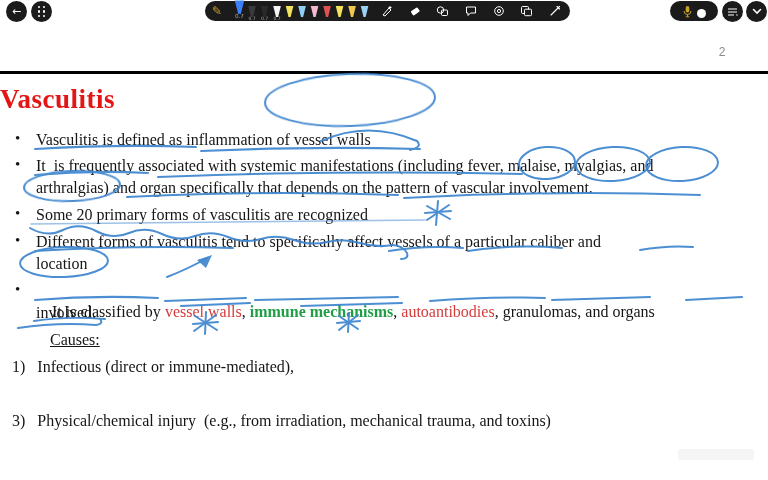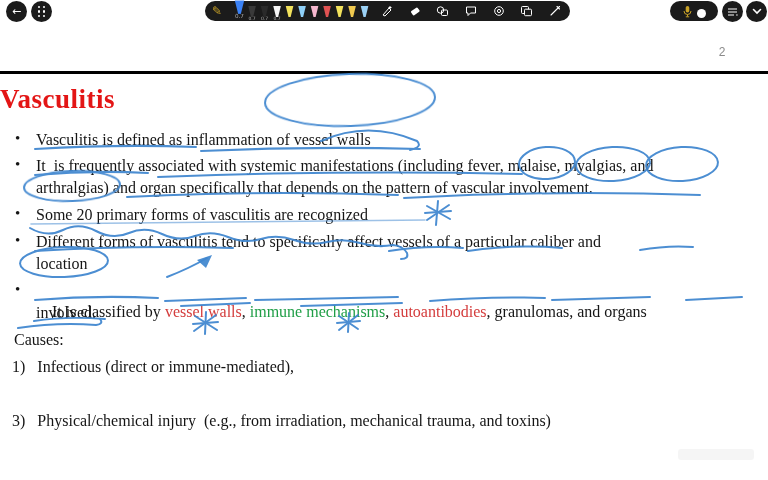--- a/index.html
+++ b/index.html
@@ -34,22 +34,22 @@
   .pgnum{position:absolute;left:712px;top:45px;width:20px;text-align:center;
     color:#8a8a8a;font-size:12px;font-family:"Liberation Sans",sans-serif;}
 
   
   .rule{position:absolute;left:0;top:71px;width:768px;height:2.5px;background:#000;}
   .title{position:absolute;left:0;top:84px;width:700px;text-align:left;
     color:var(--title-red);font-size:27px;font-weight:bold;letter-spacing:.5px;}
   .line{position:absolute;white-space:pre;font-size:16px;color:#151515;line-height:21px;}
   .bullet{position:absolute;font-size:15px;color:#151515;}
   .red{color:var(--word-red);}
-  .green{color:var(--word-green);font-weight:normal;text-align:right;}
-  .causes{}
+  .green{color:var(--word-green);font-weight:bold;text-align:right;}
+  .causes{text-decoration:underline;margin-left:36px;}
   .watermark{position:absolute;left:678px;top:449px;width:76px;height:11px;
     border-radius:3px;background:#f4f4f4;opacity:.9;}
 
   
   svg.ink-layer{position:absolute;left:0;top:0;z-index:10;pointer-events:none;}
   .ink{stroke:var(--ink);stroke-width:2;fill:none;stroke-linecap:round;opacity:.93;}
   .inkfill{fill:var(--ink);stroke:none;opacity:.93;}
 </style>
 </head>
 <body>

